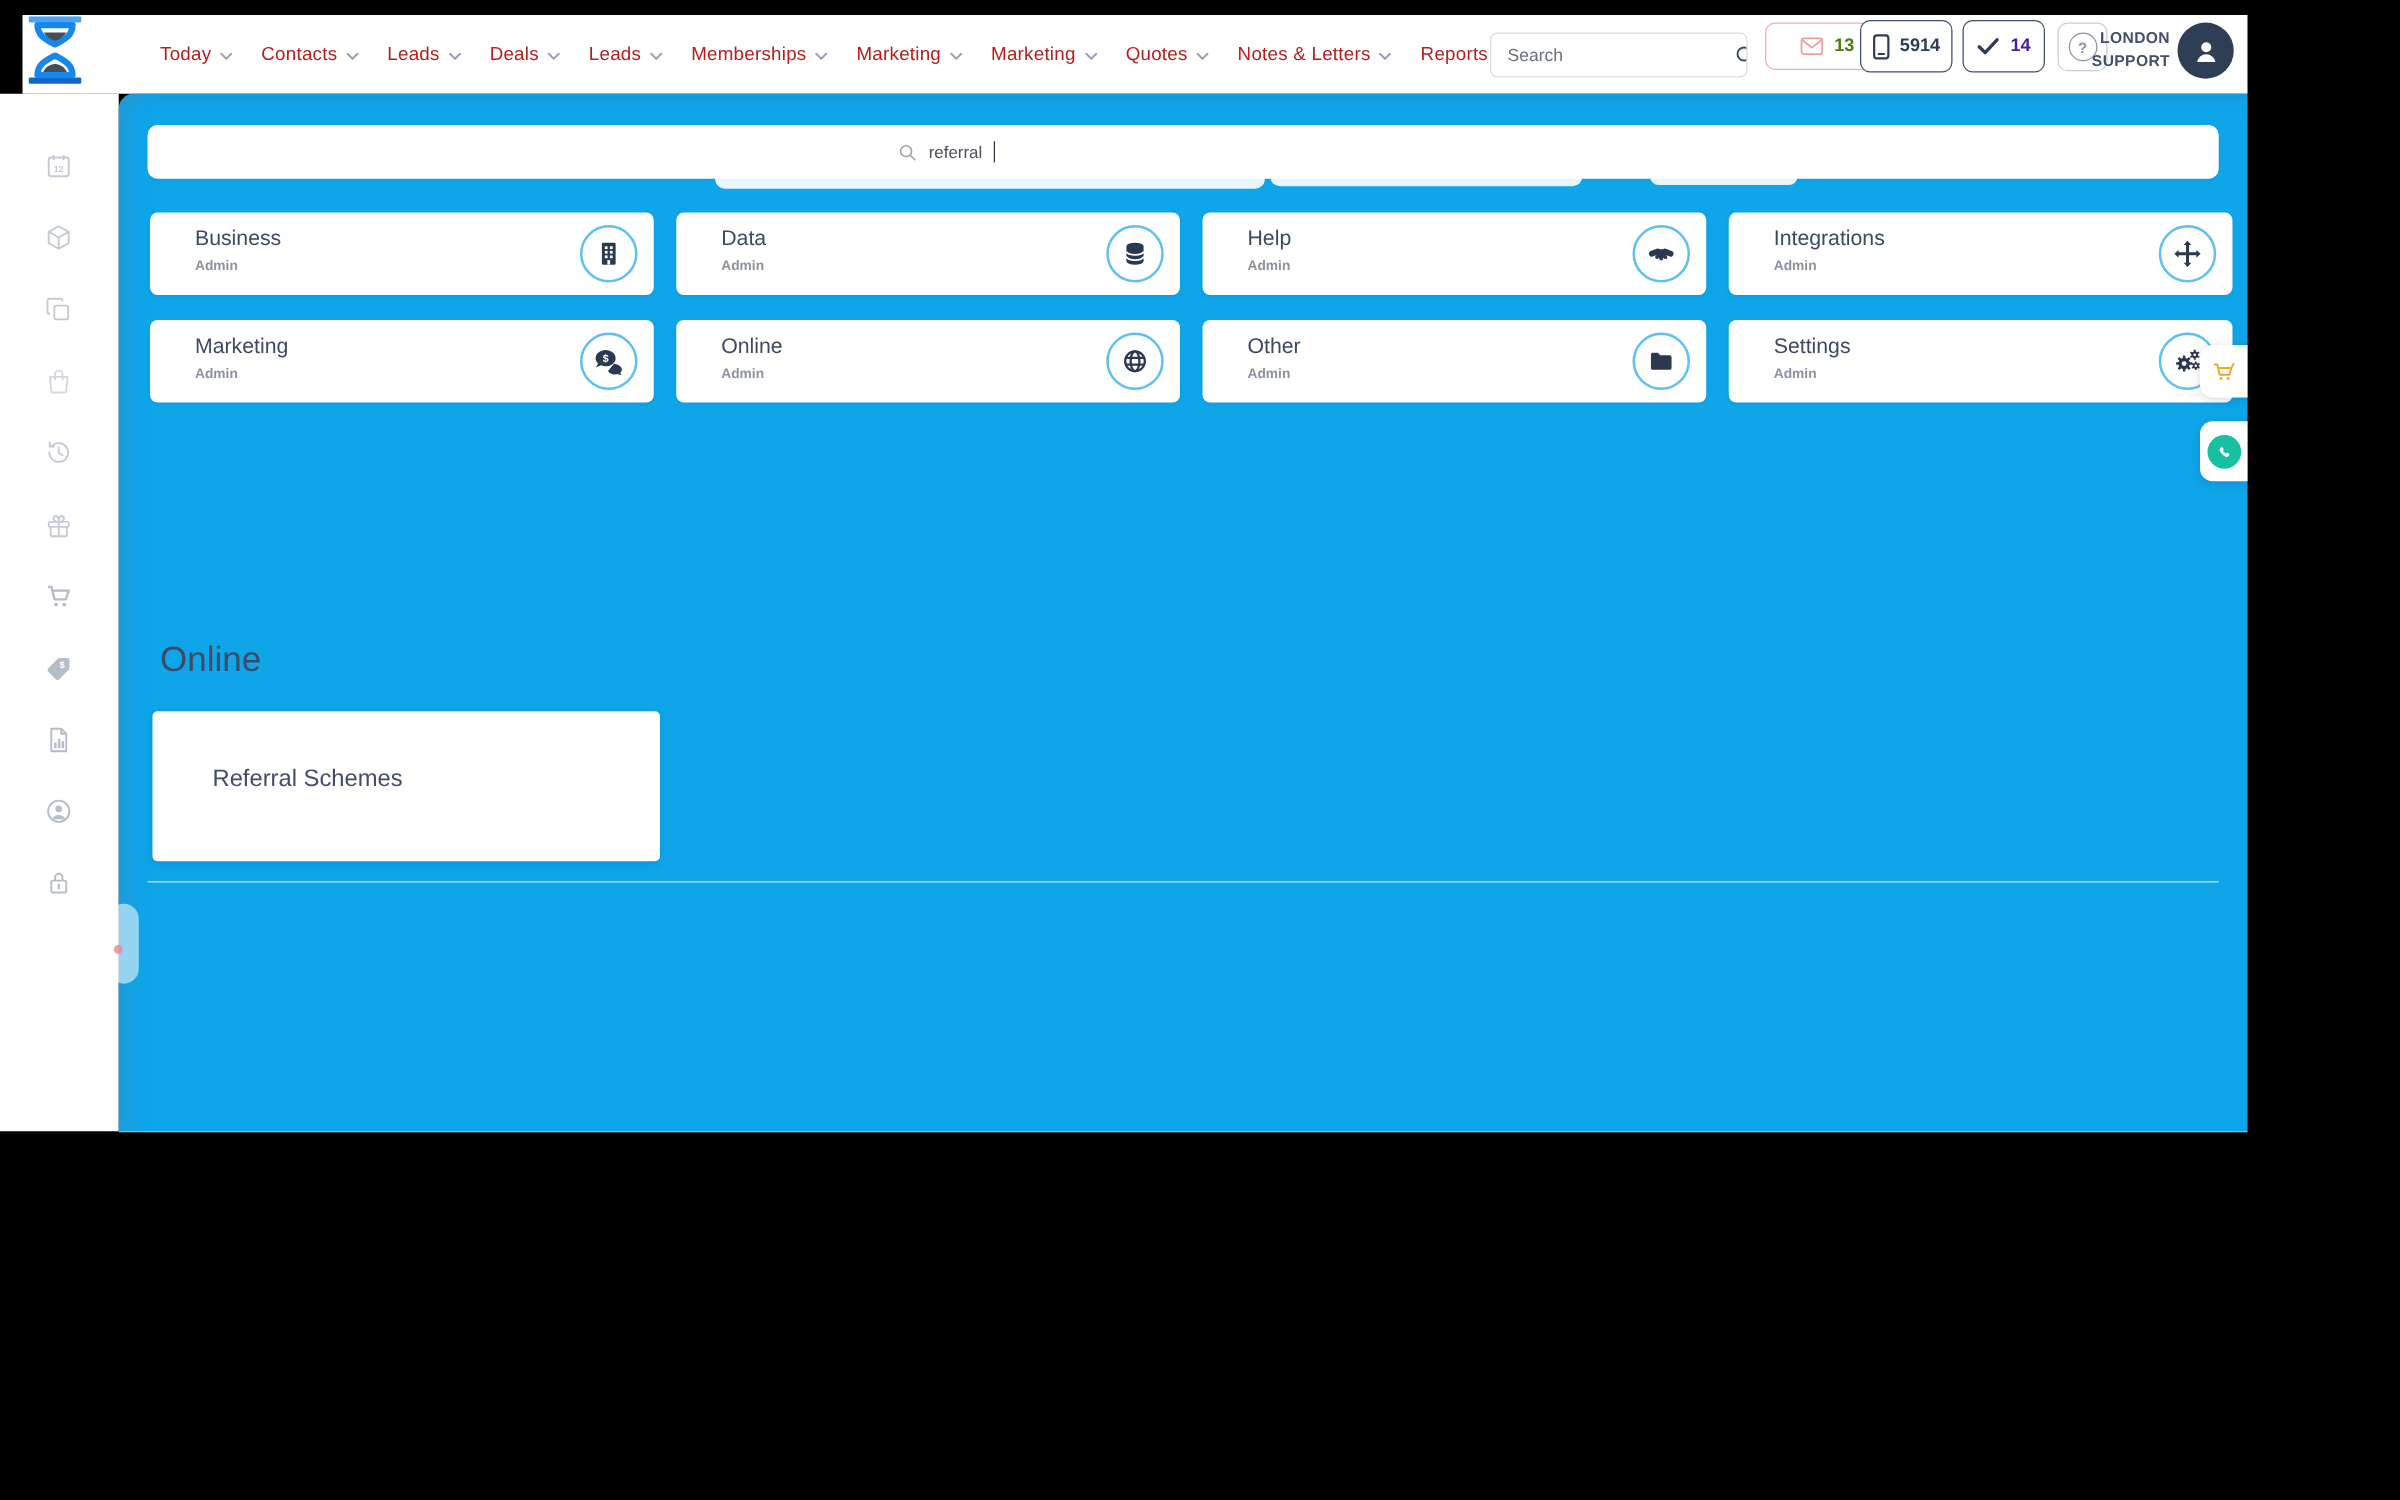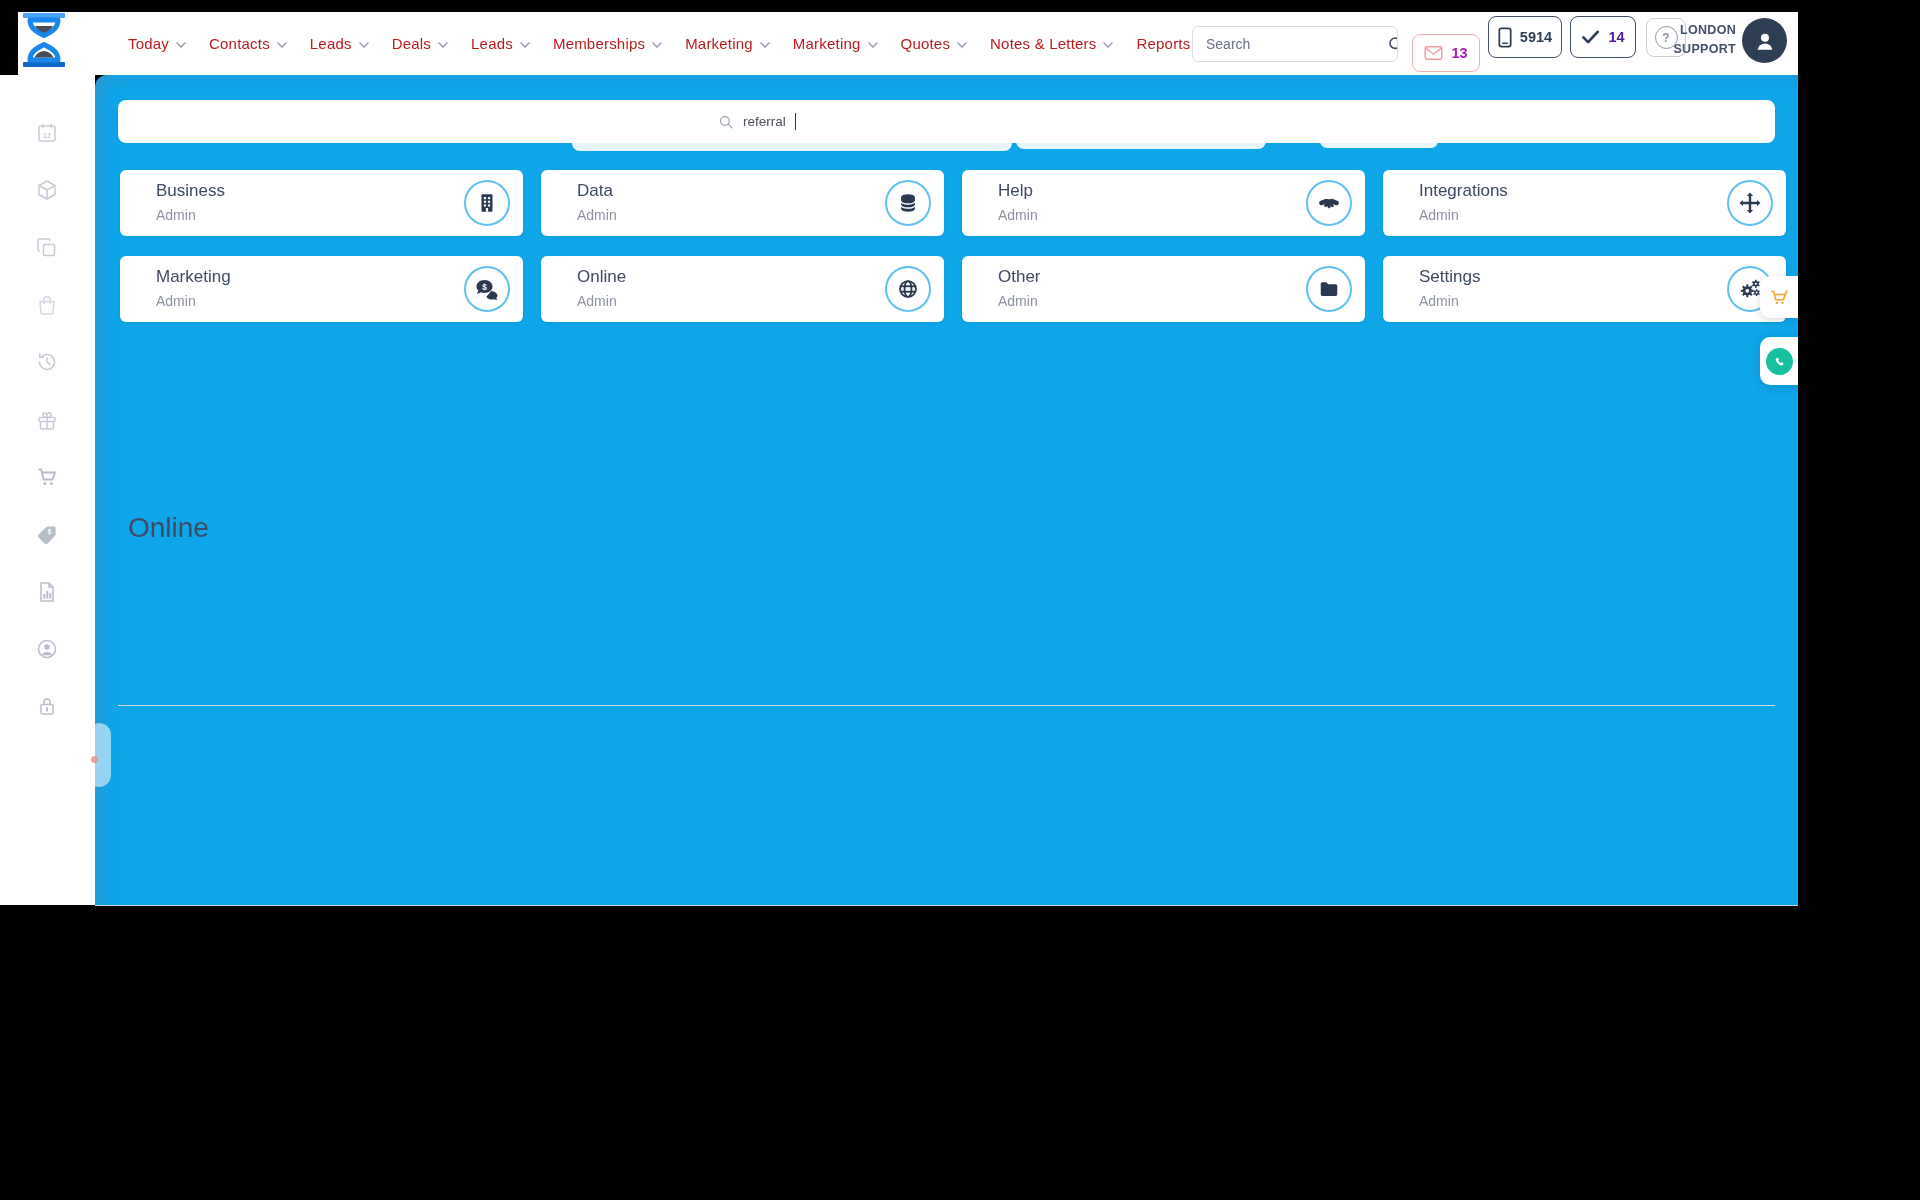--- a/index.html
+++ b/index.html
@@ -13,21 +13,21 @@
   .nav-item .chev{margin-left:7px;margin-top:2px;}
   .search-box{position:absolute;left:1174px;top:14px;width:204px;height:34px;background:#fff;
     border:1px solid #d8dce6;border-radius:6px;display:flex;align-items:center;overflow:hidden;}
   .search-box input{border:0;outline:0;flex:1;height:100%;padding:0 0 0 13px;font-size:14px;
     color:#3c4354;font-family:"Liberation Sans",sans-serif;background:transparent;}
   .search-box input::placeholder{color:#6a7184;opacity:1;}
   .search-box .sep{width:1px;height:100%;background:#e2e5ed;}
   .search-box .mag-btn{width:42px;height:100%;display:flex;align-items:center;justify-content:center;cursor:pointer;}
   .badge{position:absolute;display:flex;align-items:center;justify-content:center;gap:8px;
     background:#fff;border-radius:8px;font-weight:700;font-size:14.5px;cursor:pointer;}
-  .badge.mail{left:1394px;top:22px;width:66px;height:36px;border:1px solid #f0aeae;color:#a21caf;}
+  .badge.mail{left:1394px;top:6px;width:66px;height:36px;border:1px solid #f0aeae;color:#4d7c0f;padding-left:16px;}
   .badge.phone{left:1470px;top:4px;width:72px;height:40px;border:1px solid #42506a;color:#2e3c55;}
   .badge.check{left:1552px;top:4px;width:64px;height:40px;border:1px solid #42506a;color:#4c1d95;}
   .badge.help{left:1628px;top:6px;width:38px;height:37px;border:1px solid #c8cdd8;}
   .help-circle{width:21px;height:21px;border:1.6px solid #8d93a5;border-radius:50%;display:flex;
     align-items:center;justify-content:center;font-size:12px;font-weight:700;color:#8d93a5;}
   .support{position:absolute;right:62px;top:9px;text-align:right;font-size:12.5px;font-weight:700;
     color:#44506b;line-height:1.55;letter-spacing:.3px;}
   .avatar{position:absolute;left:1724px;top:6px;width:45px;height:45px;border-radius:50%;
     background:#2e3e54;display:flex;align-items:center;justify-content:center;cursor:pointer;}
   
@@ -40,21 +40,21 @@
   .big-search{position:absolute;left:23px;top:25px;width:1657px;height:43px;background:#fff;
     border-radius:8px;box-shadow:0 1px 3px rgba(30,40,70,.05);display:flex;align-items:center;}
   .big-search .inner{position:absolute;left:600px;display:flex;align-items:center;gap:9px;}
   .big-search .query{font-size:13.5px;color:#4a4f5e;}
   .caret{width:1.5px;height:17px;background:#2e3647;animation:blink 1.1s steps(1) infinite;}
   @keyframes blink{50%{opacity:0;}}
   .ghost{position:absolute;background:#fff;opacity:.9;border-radius:0 0 8px 8px;}
   .card{position:absolute;width:403px;height:66px;background:#fff;border-radius:6px;cursor:pointer;
     box-shadow:0 1px 3px rgba(30,40,70,.07);}
   .card .t{position:absolute;left:36px;top:11px;font-size:17px;font-weight:500;color:#3e4a63;}
-  .card .s{position:absolute;left:36px;top:37px;font-size:14px;font-weight:400;color:#8d92a3;}
+  .card .s{position:absolute;left:36px;top:37px;font-size:11px;font-weight:700;color:#8d92a3;}
   .icon-circle{position:absolute;left:344px;top:10px;width:46px;height:46px;border-radius:50%;
     border:2px solid #5ec1f0;box-sizing:border-box;display:flex;align-items:center;justify-content:center;}
   .heading{position:absolute;left:33px;top:437px;font-size:28px;font-weight:500;color:#3e4a66;}
   .result-card{position:absolute;left:27px;top:494px;width:406px;height:120px;background:#fff;
     border-radius:4px;box-shadow:0 2px 5px rgba(30,40,70,.12);cursor:pointer;}
   .result-card .label{position:absolute;left:48px;top:44px;font-size:19px;font-weight:500;color:#414d6b;}
   .divider{position:absolute;left:23px;top:630px;width:1657px;height:1px;background:#d9dde8;}
   .left-pill{position:absolute;left:-8px;top:648px;width:24px;height:64px;background:#fff;
     opacity:.55;border-radius:12px;}
   .left-dot{position:absolute;left:-4px;top:681px;width:7px;height:7px;border-radius:50%;
@@ -422,20 +422,23 @@
               <rect x="-.7" y="-3.4" width="1.4" height="6.8" transform="rotate(60)"></rect>
               <rect x="-.7" y="-3.4" width="1.4" height="6.8" transform="rotate(120)"></rect>
             </g>
             <circle cx="18.6" cy="15.6" r="1" fill="#fff"></circle>
           </g>
         </svg>
     </div>
   </div>
 
   <div class="heading">Online</div>
+  <div class="result-card">
+    <div class="label">Referral Schemes</div>
+  </div>
   <div class="divider"></div>
 
   <div class="left-pill"></div>
   <div class="left-dot"></div>
 
   <div class="edge-tab cart">
     <svg width="22" height="22" viewBox="0 0 24 24">
         <path d="M4 6 H6.3 L8.4 15 H16.9 L18.7 9.2 H7 M18.7 9.2 L20.5 5.5" stroke="#f5a623" stroke-width="1.7" fill="none" stroke-linejoin="round" stroke-linecap="round"></path>
         <circle cx="9.6" cy="18.4" r="1.3" fill="#f5a623"></circle>
         <circle cx="15.8" cy="18.4" r="1.3" fill="#f5a623"></circle>

